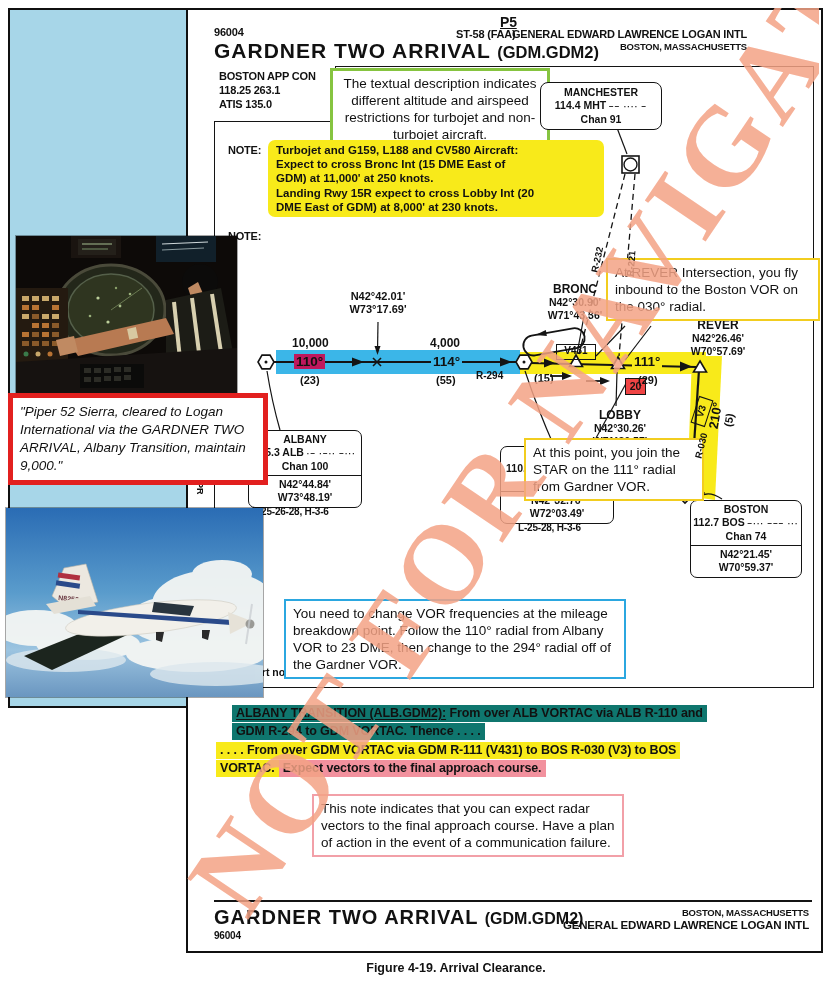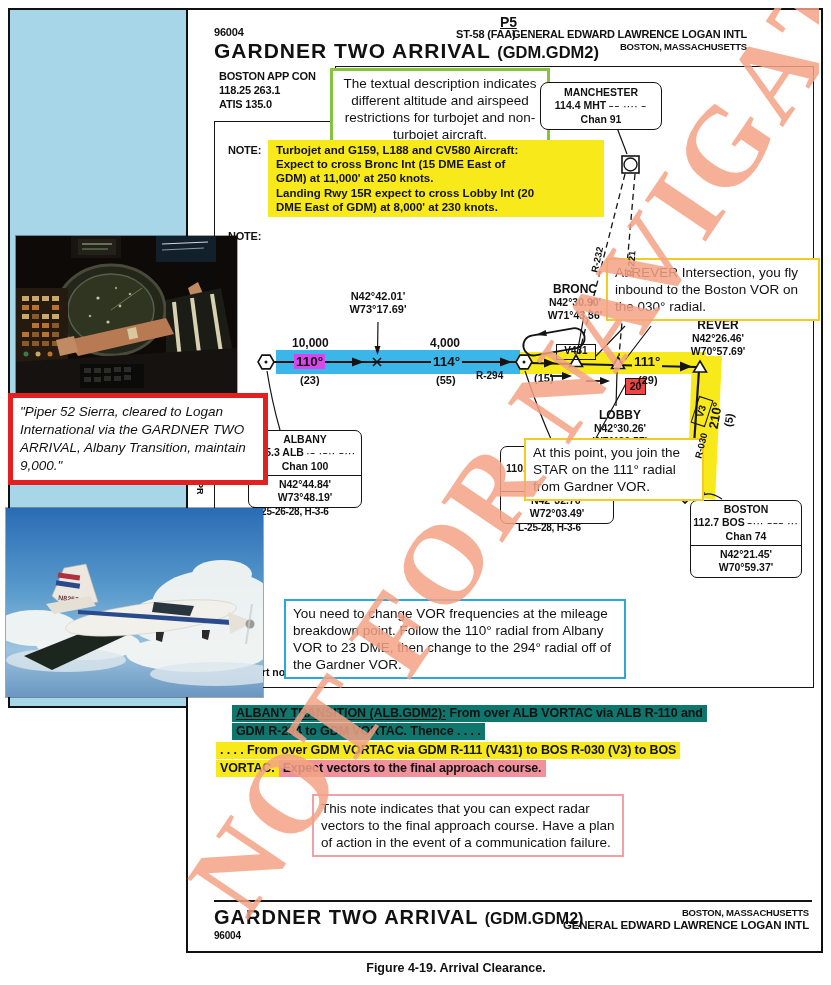--- a/index.html
+++ b/index.html
@@ -15,21 +15,21 @@
   #chart-page{left:186px;top:8px;width:633px;height:941px;background:#ffffff;border:2px solid #101010;}
   #plan-box{left:26px;top:56px;width:598px;height:620px;border:1.5px solid #141414;background:#ffffff;}
   .chart-bold{font-weight:bold;letter-spacing:-0.2px;}
   .coords{font-size:10.5px;font-weight:bold;line-height:12.5px;}
   .fixname{font-size:12px;font-weight:bold;}
   .callout{background:#ffffff;padding:4px 7px;font-size:13.5px;line-height:17px;z-index:20;}
   .co-green{border:3px solid #86c440;}
   .co-yellow{border:2.5px solid #f2cd1f;}
   .co-blue{border:2.5px solid #2ba7e0;}
   .co-pink{border:2px solid #f2a0a8;}
-  .note-box{background:#f8ea1a;padding:3px 8px;font-size:11.5px;font-weight:bold;line-height:14.2px;z-index:20;}
+  .note-box{background:#f8ea1a;padding:3px 8px;font-size:11.5px;font-weight:bold;line-height:14.2px;z-index:20;border-radius:7px;}
   .multiline{white-space:pre-line;}
   .vor-box{border:1.5px solid #141414;border-radius:7px;background:#fff;text-align:center;z-index:20;
            font-size:10.5px;font-weight:bold;line-height:13px;overflow:hidden;}
   .vor-box .vb-top{padding:2px 2px 2px 2px;border-bottom:1.5px solid #141414;}
   .vor-box .vb-bot{padding:2px 2px 3px 2px;}
   .morse{font-size:8px;letter-spacing:1px;}
   .rte{z-index:22;font-weight:bold;}
   .awy-box{border:1.5px solid #141414;text-align:center;font-size:10px;font-weight:bold;line-height:12px;
            z-index:22;background:transparent;}
   .hl-cyan{background:#0f766e;padding:1px 4px 2px 4px;}
@@ -144,21 +144,21 @@
 Landing Rwy 15R expect to cross Lobby Int (20
 DME East of GDM) at 8,000' at 230 knots.</div>
     <div class="abs chart-bold" style="left:40px;top:220px;font-size:11px;z-index:20;">NOTE:</div>
 
     <div class="abs coords" style="left:130px;top:280px;width:120px;text-align:center;z-index:20;font-size:11px;">
       <div>N42°42.01'</div>
       <div>W73°17.69'</div>
     </div>
 
     <div class="abs rte" style="left:104px;top:326px;font-size:12px;">10,000</div>
-    <div class="abs rte" style="left:106px;top:344px;font-size:13.5px;background:#d946ef;padding:0 2px;">110°</div>
+    <div class="abs rte" style="left:106px;top:344px;font-size:13.5px;background:#be185d;padding:0 2px;">110°</div>
     <div class="abs rte" style="left:112px;top:364px;font-size:11px;">(23)</div>
     <div class="abs rte" style="left:242px;top:326px;font-size:12px;">4,000</div>
     <div class="abs rte" style="left:243px;top:344px;font-size:13.5px;background:#3bb6e8;padding:0 2px;">114°</div>
     <div class="abs rte" style="left:248px;top:364px;font-size:11px;">(55)</div>
     <div class="abs rte" style="left:288px;top:360px;font-size:10px;">R-294</div>
     <div class="abs rte" style="left:346px;top:362px;font-size:11px;">(15)</div>
     <div class="abs awy-box" style="left:368px;top:334px;width:38px;height:14px;">V431</div>
     <div class="abs awy-box" style="left:437px;top:368px;width:19px;height:15px;font-size:10.5px;line-height:15px;background:#ef4444;">20</div>
     <div class="abs rte" style="left:444px;top:344px;font-size:13.5px;background:#f8ea1a;padding:0 2px;">111°</div>
     <div class="abs rte" style="left:450px;top:364px;font-size:11px;">(29)</div>

